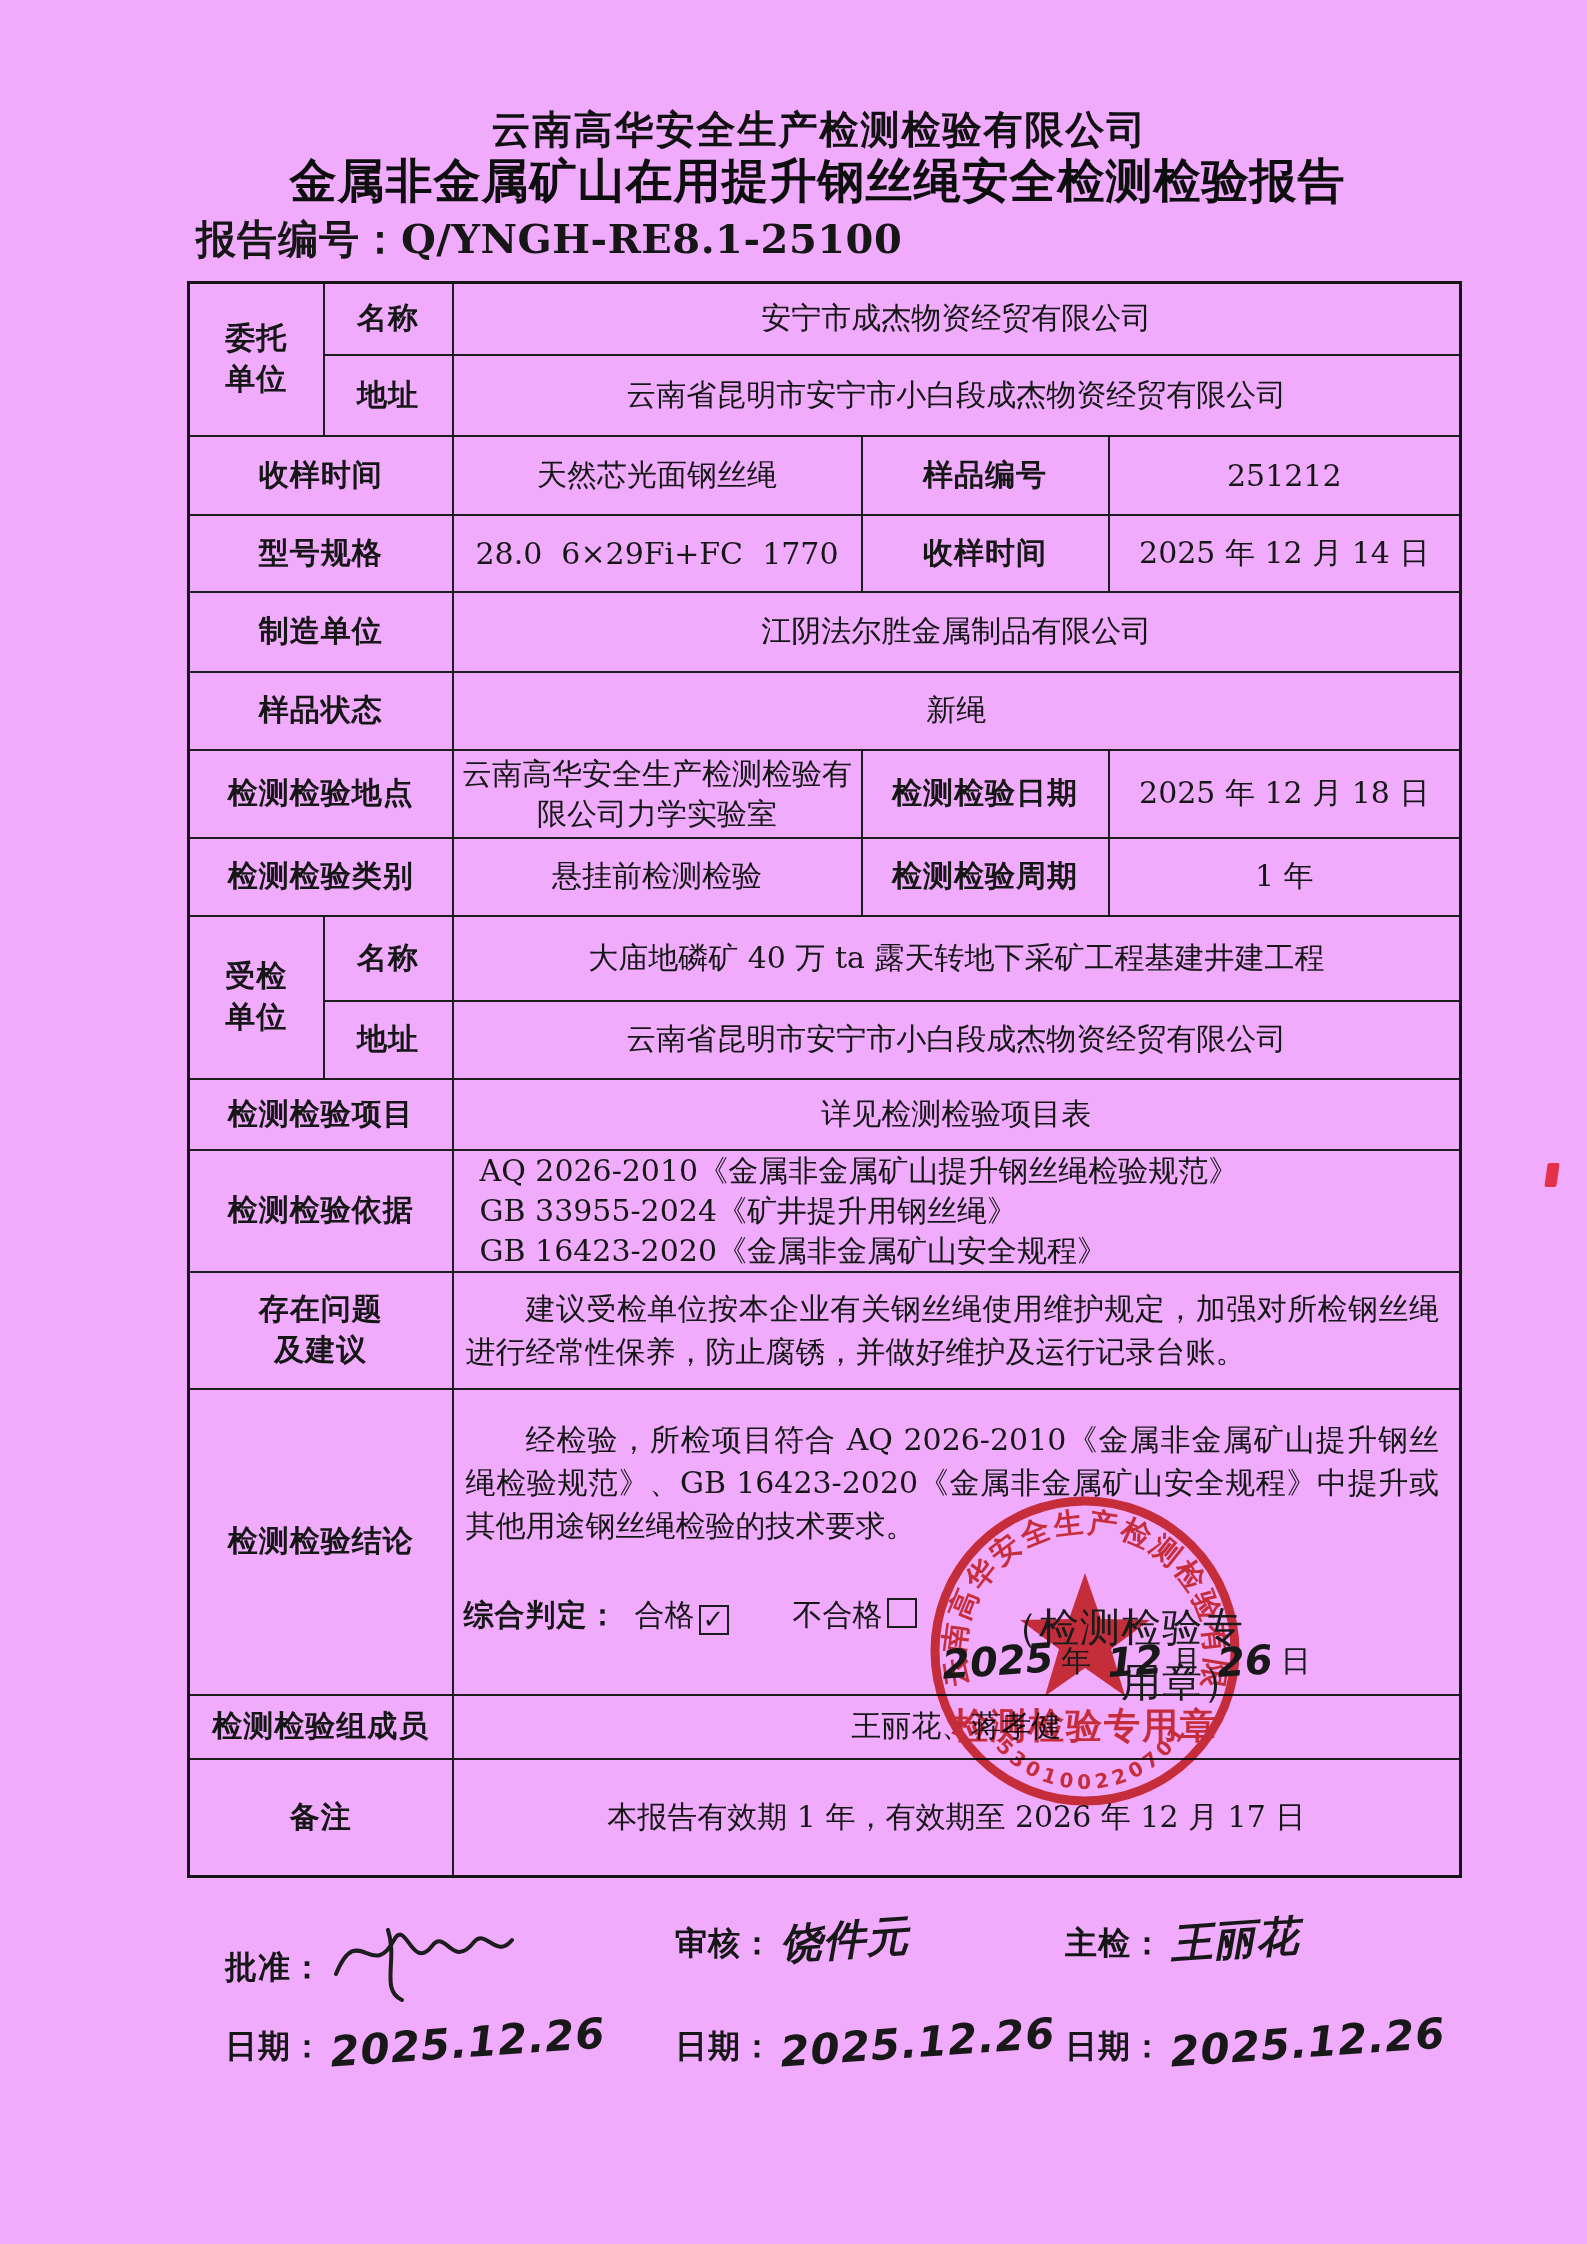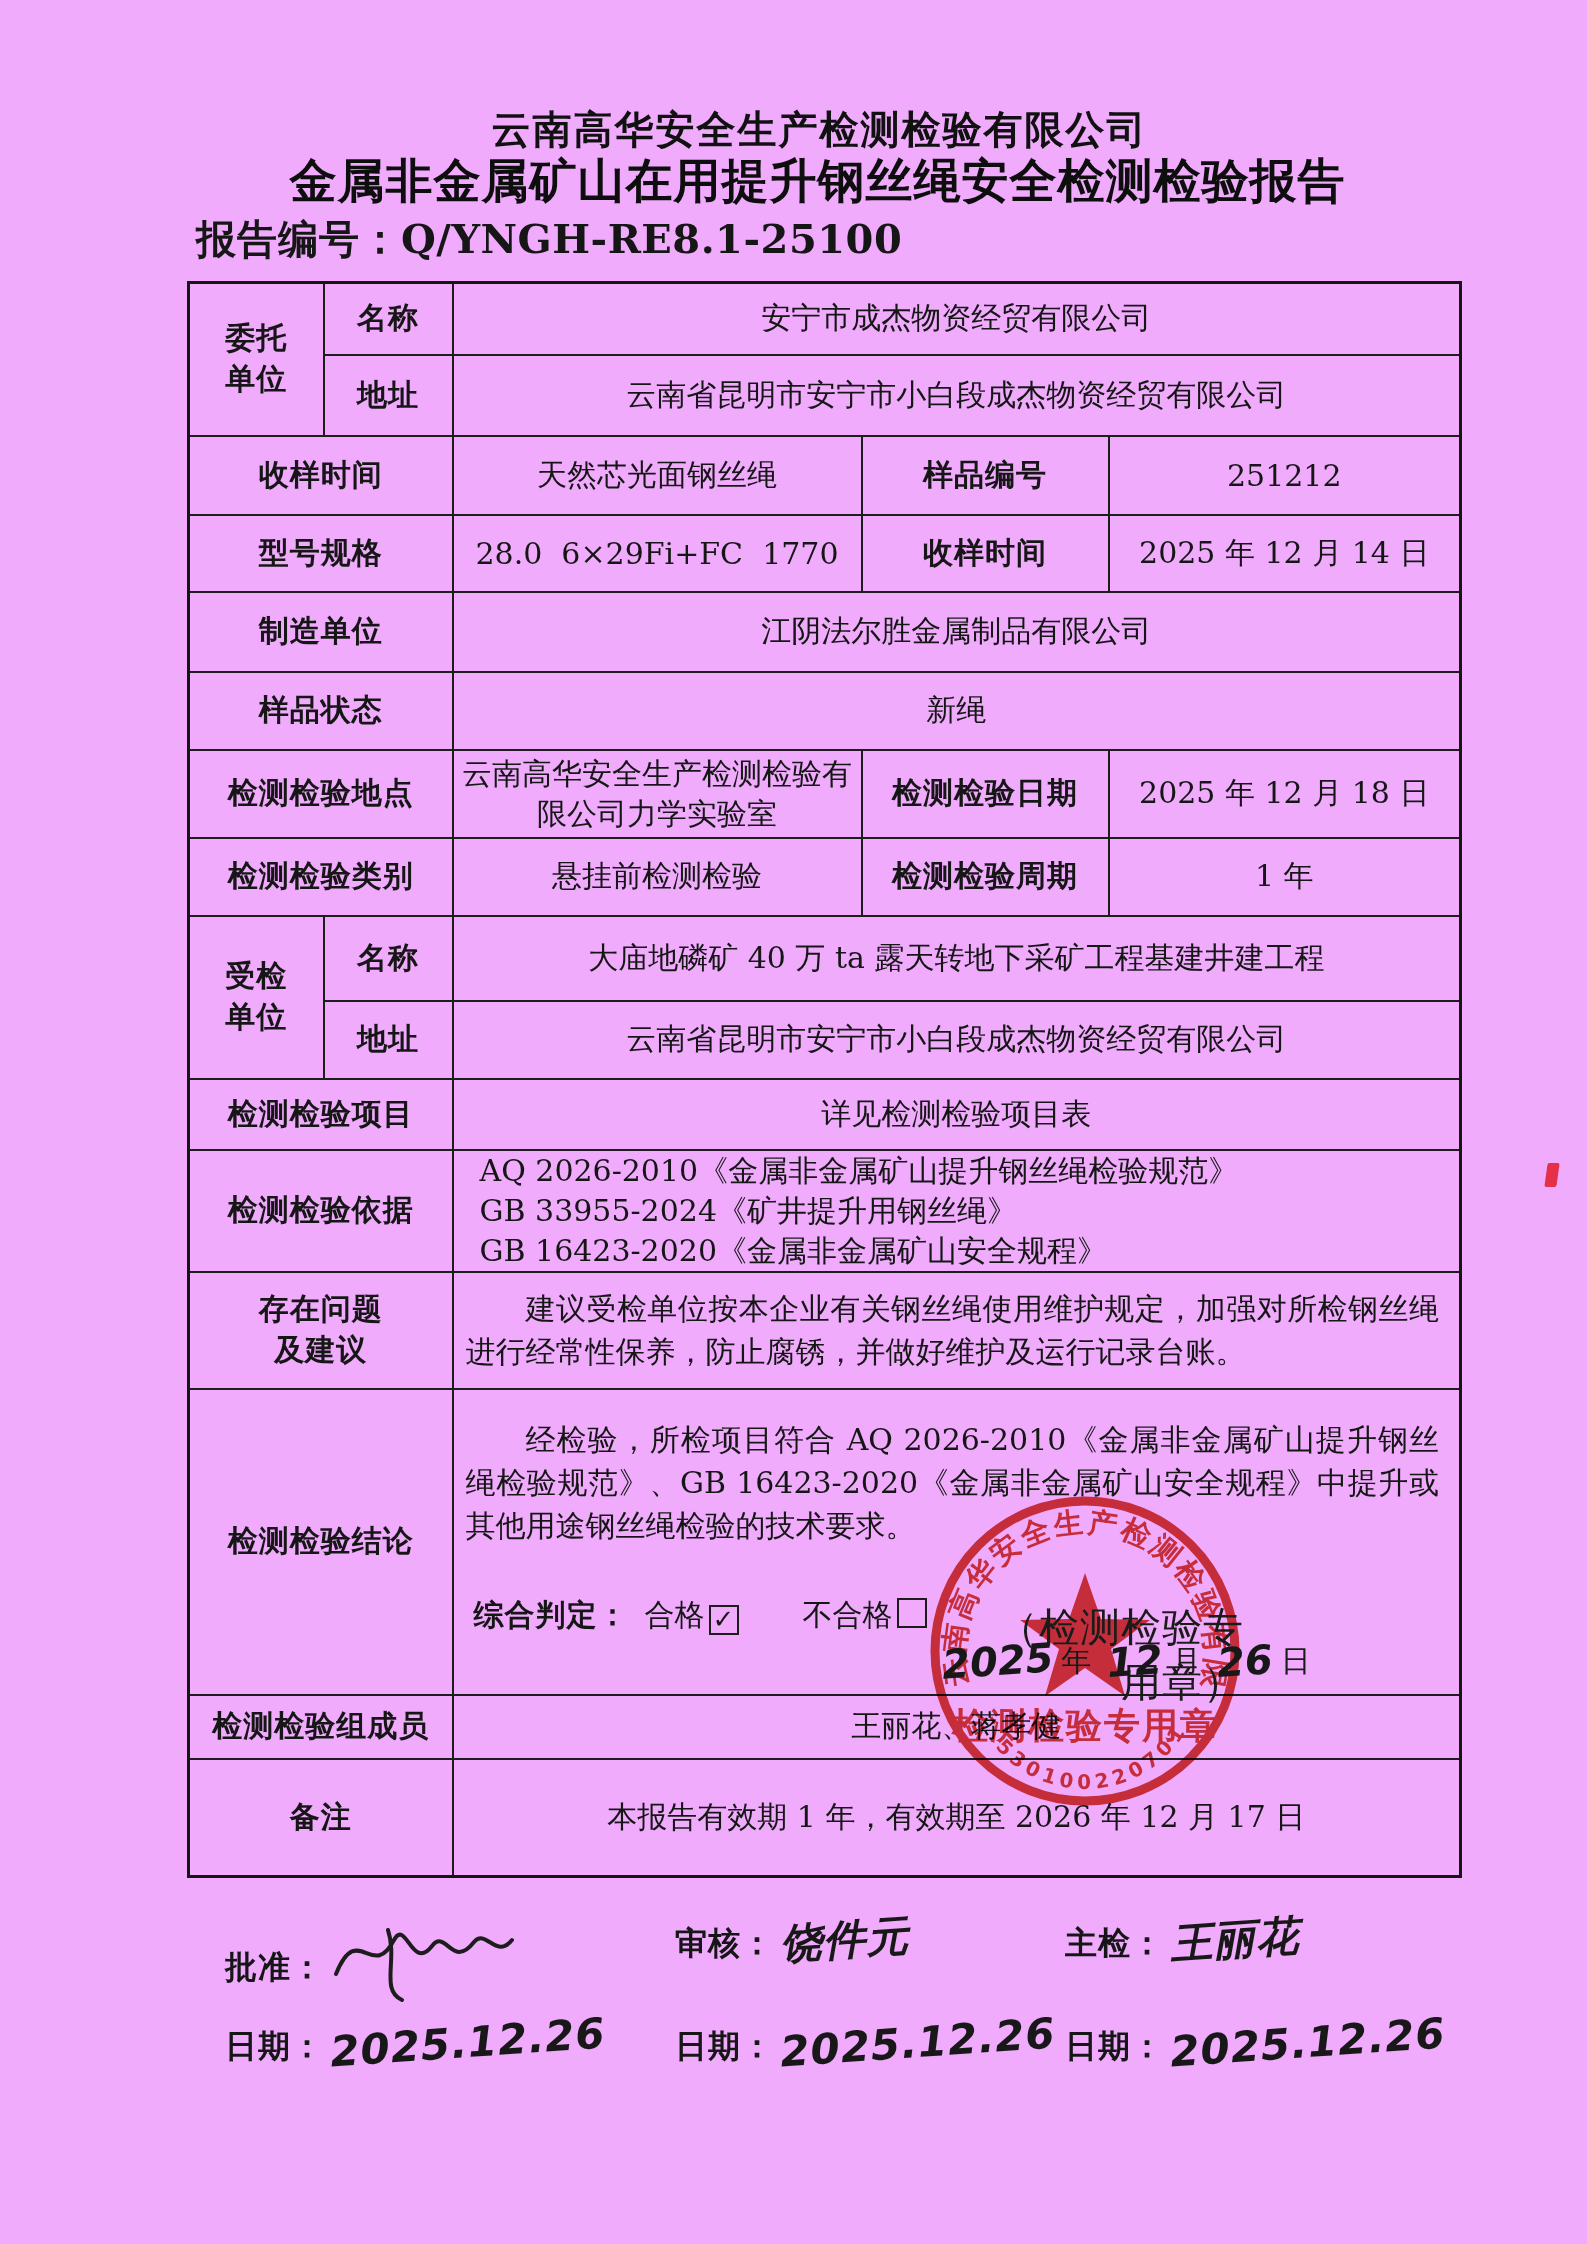--- a/index.html
+++ b/index.html
@@ -54,21 +54,21 @@
   td.wrapnarrow{padding:0 44px;line-height:40px;}
   td.lt{text-align:left;}
   .ln{line-height:40px;text-align:left;padding-left:26px;}
   .para{
     text-align:justify;text-indent:2em;
     line-height:43px;
     padding:0 20px 0 12px;
   }
   .concl-inner{padding-top:28px;}
   .verdict{
-    margin-top:48px;text-align:left;padding-left:20px;
+    margin-top:48px;text-align:left;padding-left:10px;
     font-size:30px;
   }
   .verdict .vlab{font-weight:bold;letter-spacing:1px;}
   .vgap1{display:inline-block;width:16px;}
   .vgap2{display:inline-block;width:64px;}
   .cbox{
     display:inline-block;width:26px;height:26px;
     border:2.5px solid #1c1c1c;
     vertical-align:-3px;margin-left:4px;
     line-height:25px;font-size:26px;font-weight:bold;text-align:center;

